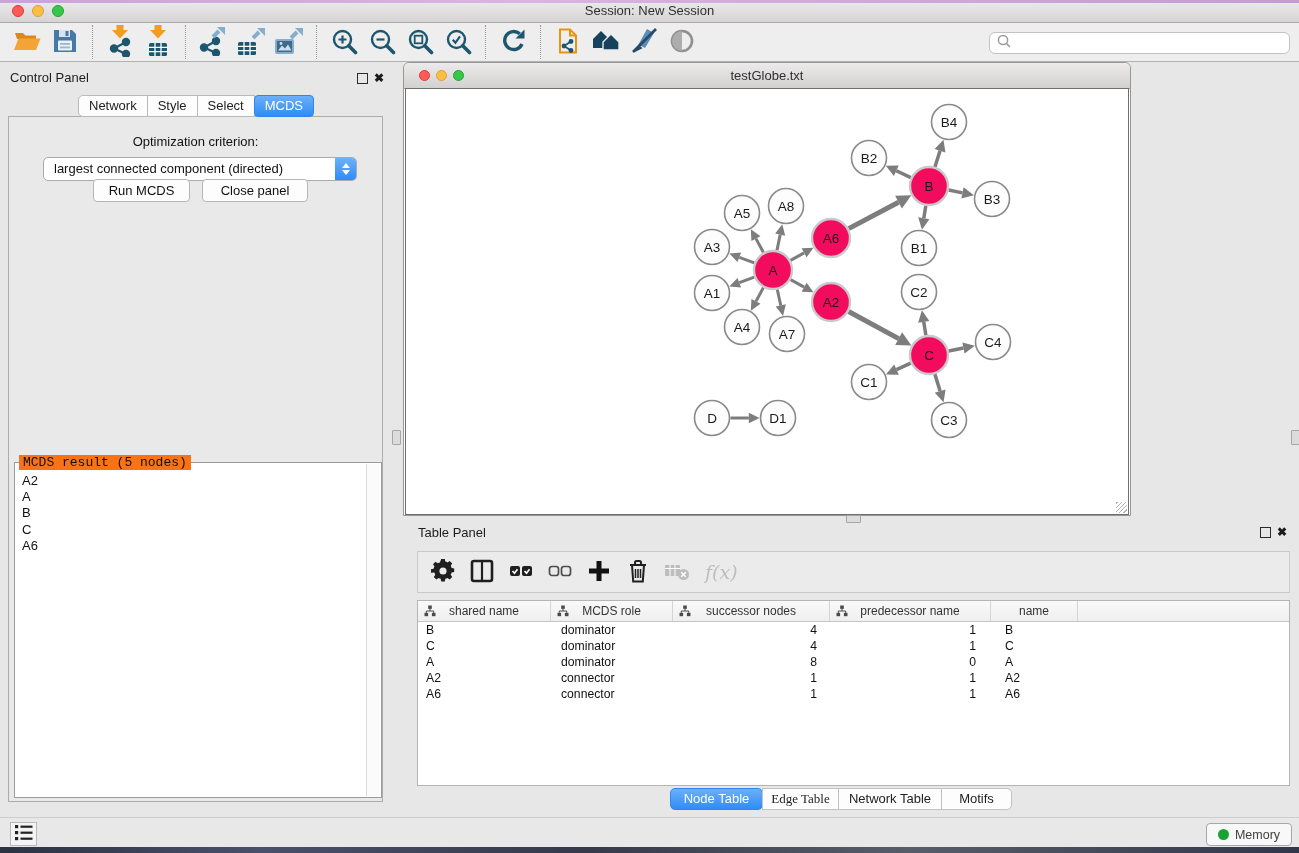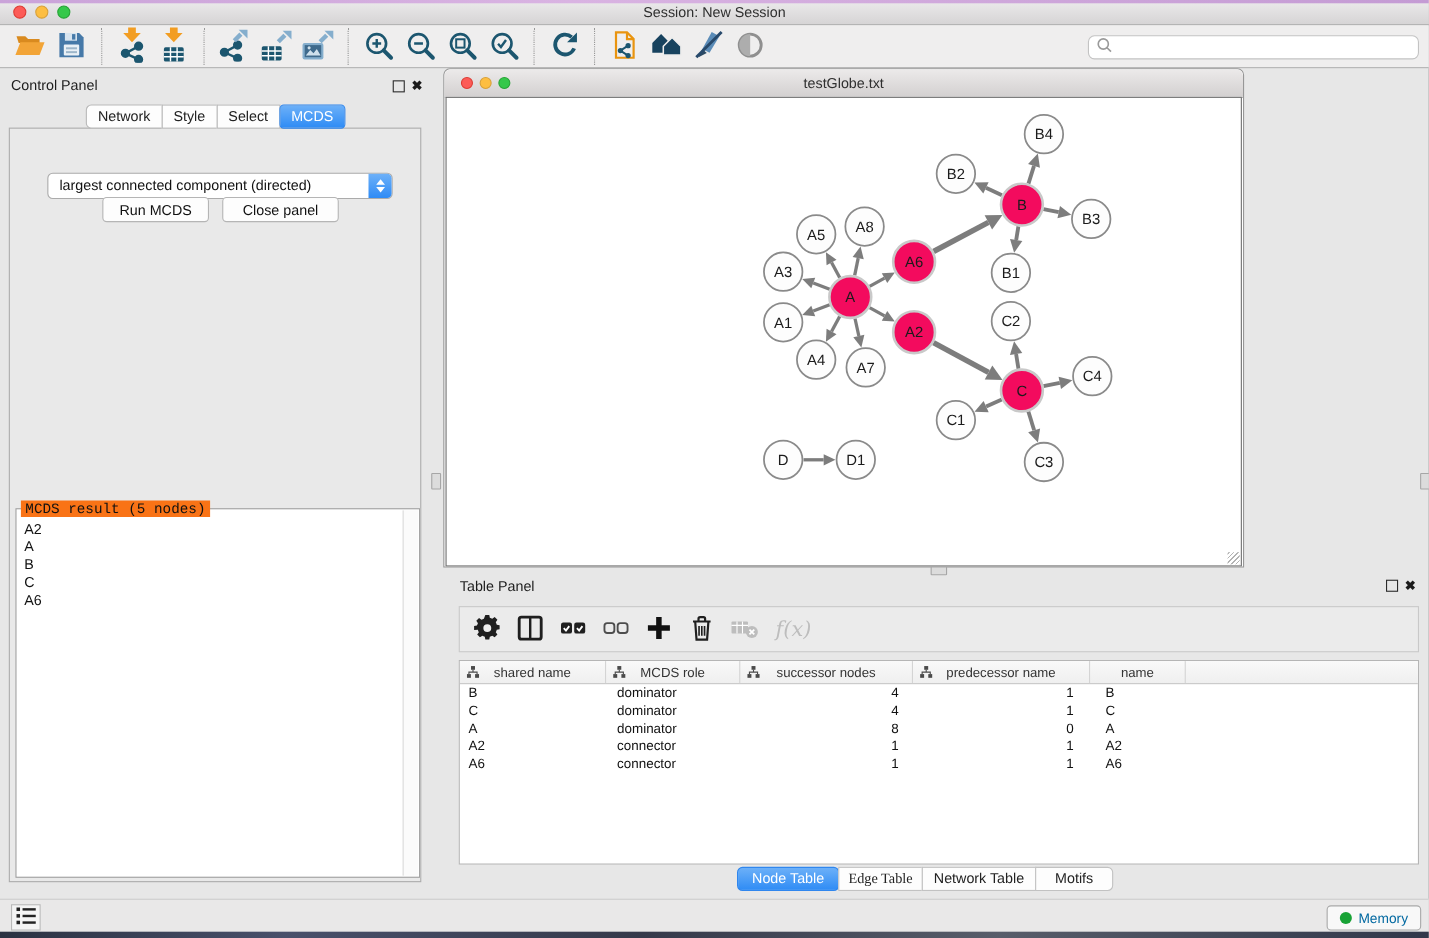--- a/index.html
+++ b/index.html
@@ -62,21 +62,21 @@
   .td{box-sizing:border-box;overflow:hidden;white-space:nowrap;}
   
   .tp-tabs{position:absolute;left:670px;top:788px;height:22px;display:flex;}
   .tp-tab{box-sizing:border-box;height:22px;line-height:20px;text-align:center;font-size:13px;color:#222;background:#fdfdfd;border:1px solid #c2c2c2;margin-left:-1px;}
   .tp-tab:first-child{margin-left:0;border-radius:5px 0 0 5px;}
   .tp-tab:last-child{border-radius:0 5px 5px 0;}
   .tp-tab.active{background:linear-gradient(#6cb0f8,#2f8cf5);color:#fff;border-color:#2f86ee;border-radius:5px;}
   
   .status-bar{position:absolute;left:0;right:0;top:817px;height:30px;background:#e9e8e8;border-top:1px solid #cdcdcd;}
   .list-btn{position:absolute;left:10px;top:4px;width:27px;height:24px;background:#f4f4f4;border:1px solid #b9b9b9;display:flex;align-items:center;justify-content:center;padding:0;}
-  .memory-btn{position:absolute;right:7px;top:5px;width:86px;height:23px;background:#f8f8f8;border:1px solid #a8a8a8;border-radius:4px;display:flex;align-items:center;justify-content:center;gap:6px;font-size:12.5px;color:#0369a1;font-family:"Liberation Sans",sans-serif;}
+  .memory-btn{position:absolute;right:7px;top:5px;width:86px;height:23px;background:#f8f8f8;border:1px solid #a8a8a8;border-radius:4px;display:flex;align-items:center;justify-content:center;gap:6px;font-size:12.5px;color:#404040;font-family:"Liberation Sans",sans-serif;}
   .mem-dot{width:11px;height:11px;border-radius:50%;background:#18a235;}
   .wallpaper{position:absolute;left:0;right:0;bottom:0;height:6px;background:linear-gradient(90deg,#2b3242,#49506b 20%,#35394a 45%,#585d6a 70%,#31374a);}
 </style>
 </head>
 <body>
 
 <div class="app">
 
   <div class="titlebar">
     <div class="purple-strip"></div>
@@ -261,20 +261,21 @@
   <div class="cp-title">Control Panel</div>
   <div class="panel-float" style="left:357px;top:73px;"></div>
   <div class="panel-close" style="left:374px;top:72px;">✖</div>
   <div class="cp-tabs" id="cp-tabs">
       <div class="cp-tab">Network</div>
       <div class="cp-tab">Style</div>
       <div class="cp-tab">Select</div>
       <div class="cp-tab active">MCDS</div>
     </div>
   <div class="cp-content">
+    <div class="opt-label">Optimization criterion:</div>
     <div class="combo">
       <span class="val">largest connected component (directed)</span>
       <span class="stepper">
           <span class="tri-up"></span>
           <span class="tri-down"></span>
         </span>
     </div>
     <button class="cp-btn" style="left:84px;width:97px;">Run MCDS</button>
     <button class="cp-btn" style="left:193px;width:106px;">Close panel</button>
     <div class="result-group">

